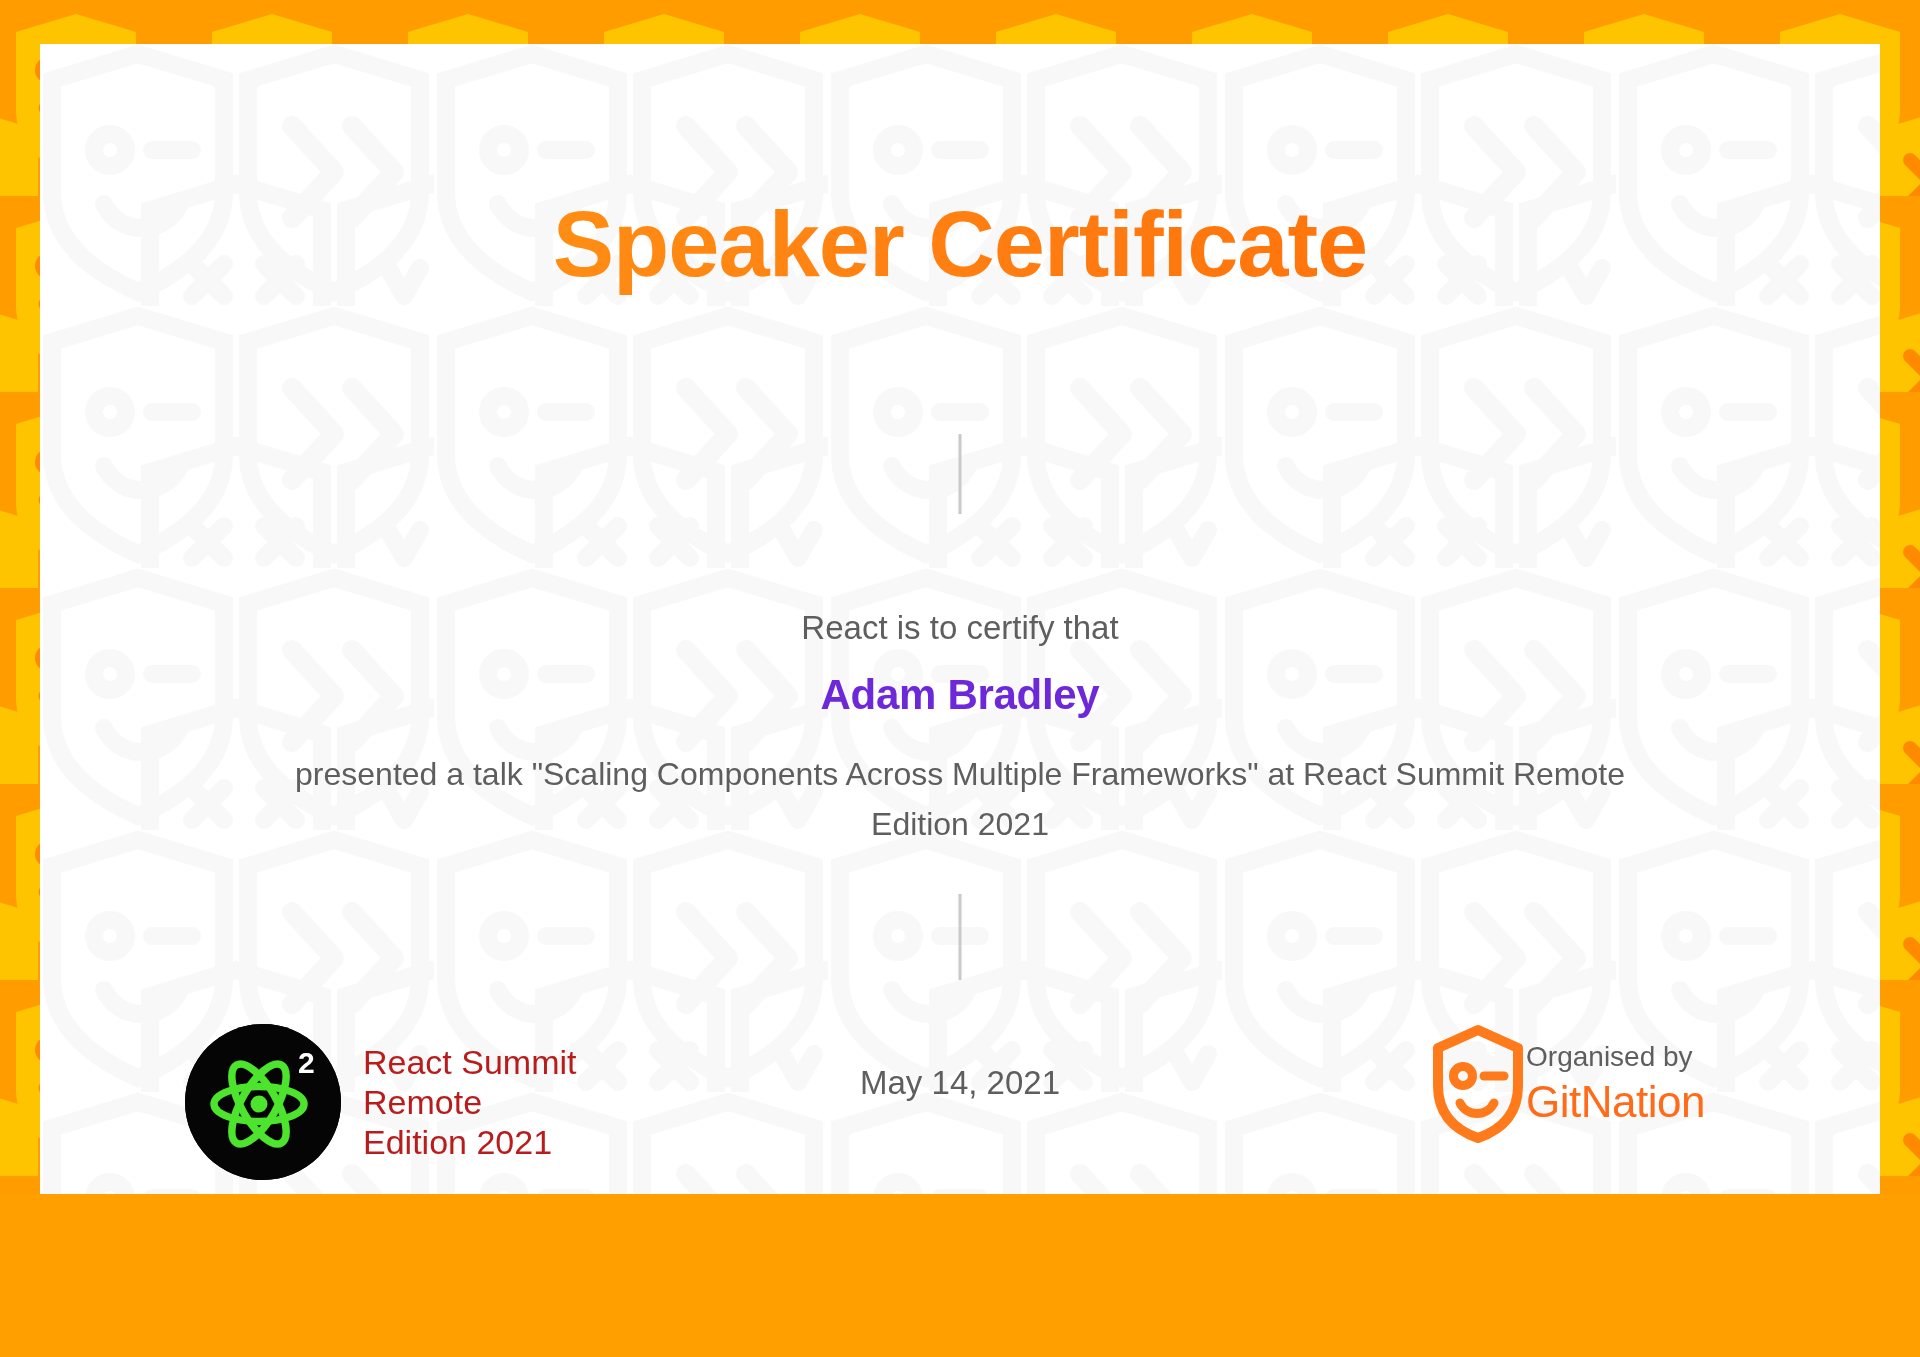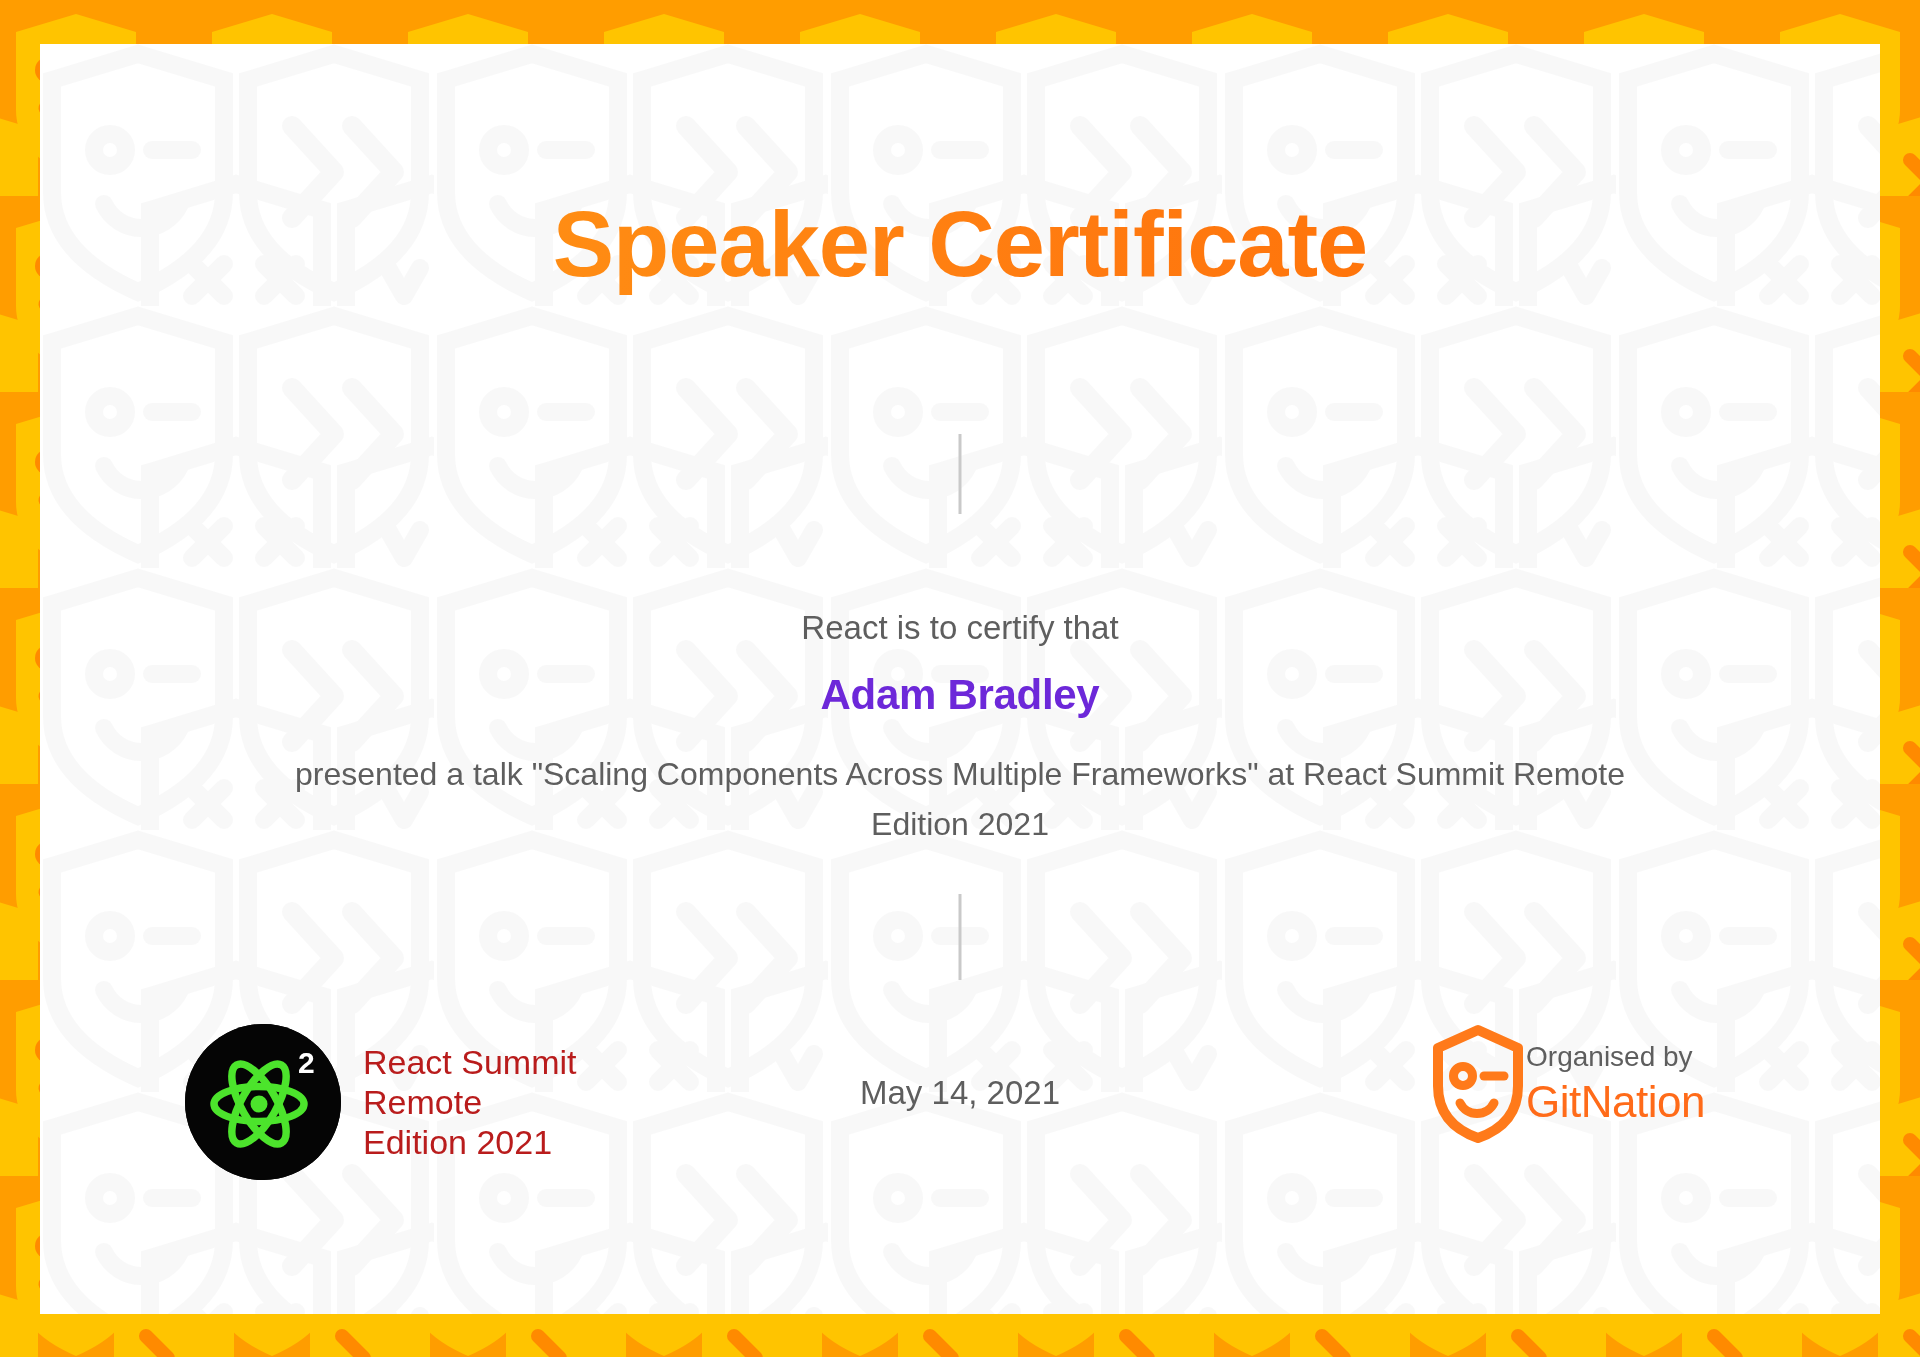--- a/index.html
+++ b/index.html
@@ -12,21 +12,21 @@
 
   body {
     font-family: "Liberation Sans", sans-serif;
     background: #FFA000;
   }
 
   
   .certificate {
     position: relative;
     width: 1920px;
-    height: 1357px;
+    height: 1194px;
     background: #FF9D00;
     overflow: hidden;
   }
 
   .border-pattern {
     position: absolute;
     inset: 0;
     opacity: 1;
   }
 
@@ -152,21 +152,21 @@
     font-size: 34px;
     line-height: 40px;
     color: #b91c1c;
     white-space: pre-line;
     max-width: 290px;
   }
 
   .date-text {
     position: absolute;
     left: 50%;
-    top: 60px;
+    top: 50px;
     transform: translateX(-50%);
     font-size: 33px;
     color: #5E5E5E;
     white-space: nowrap;
   }
 
   .organiser-block {
     position: absolute;
     right: 175px;
     top: 10px;

